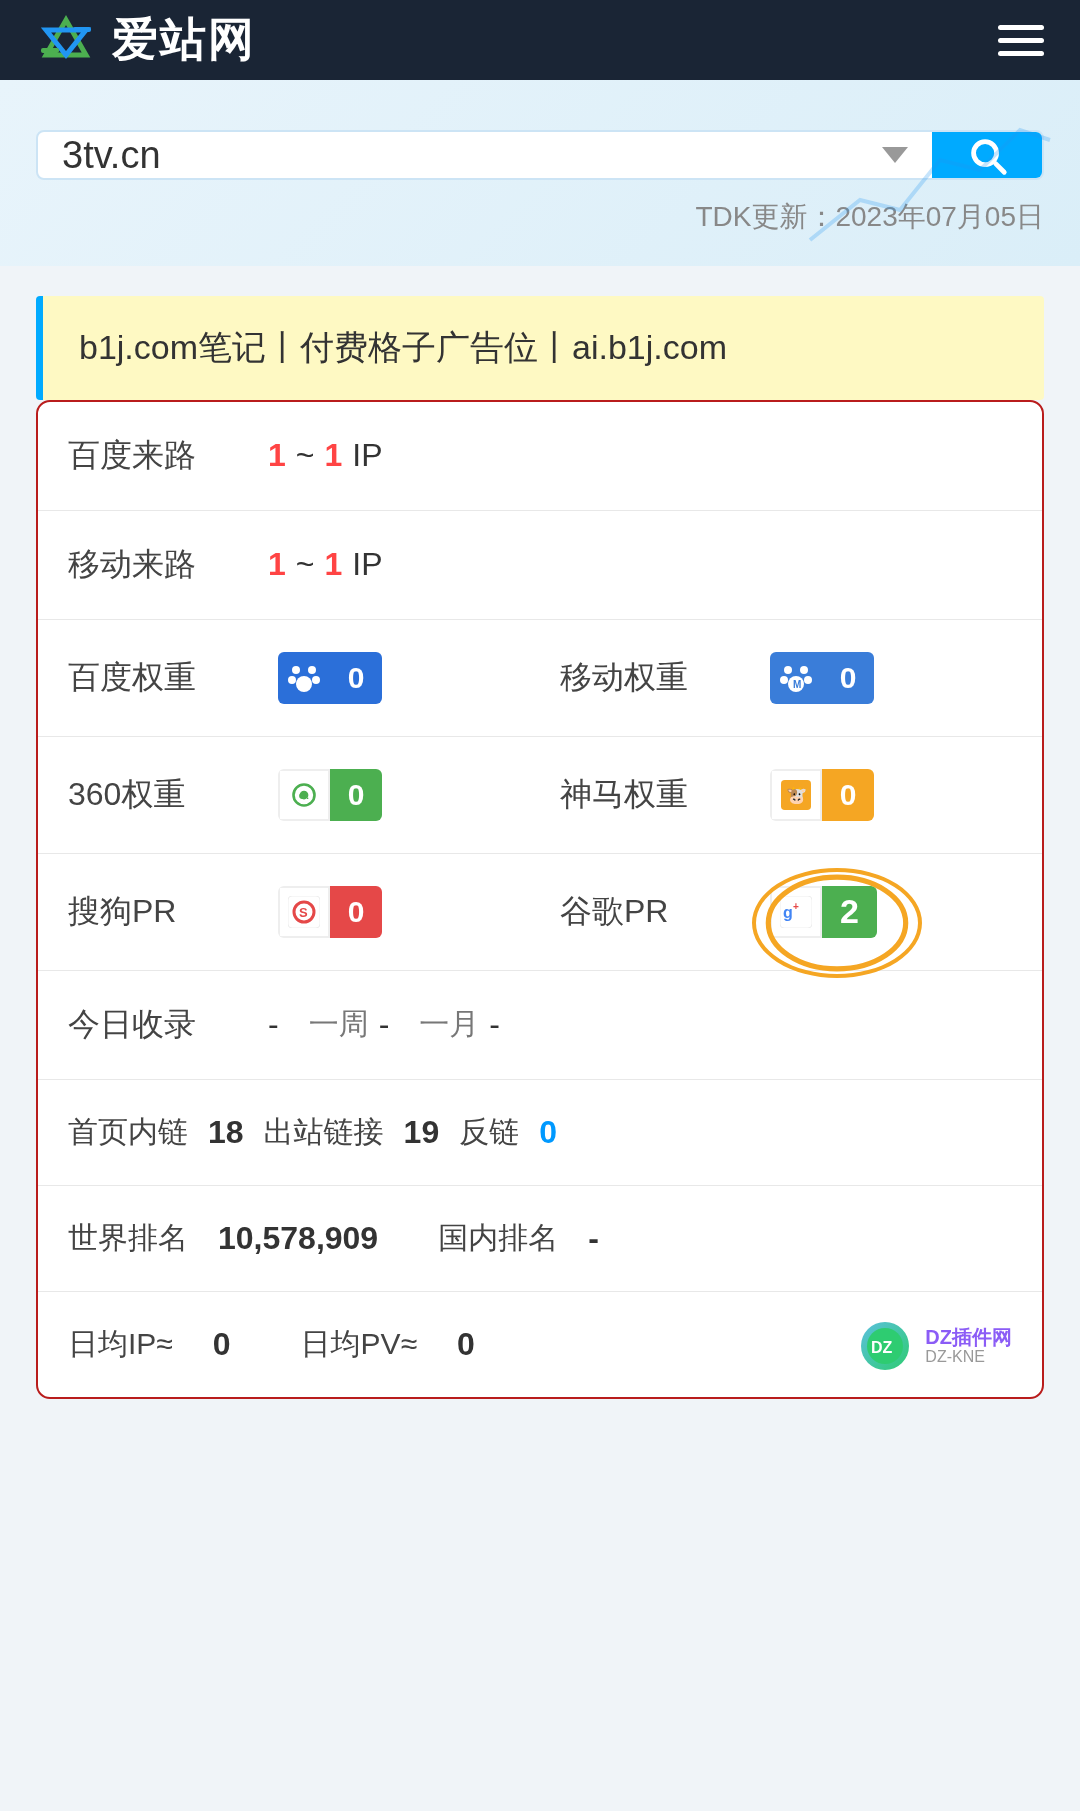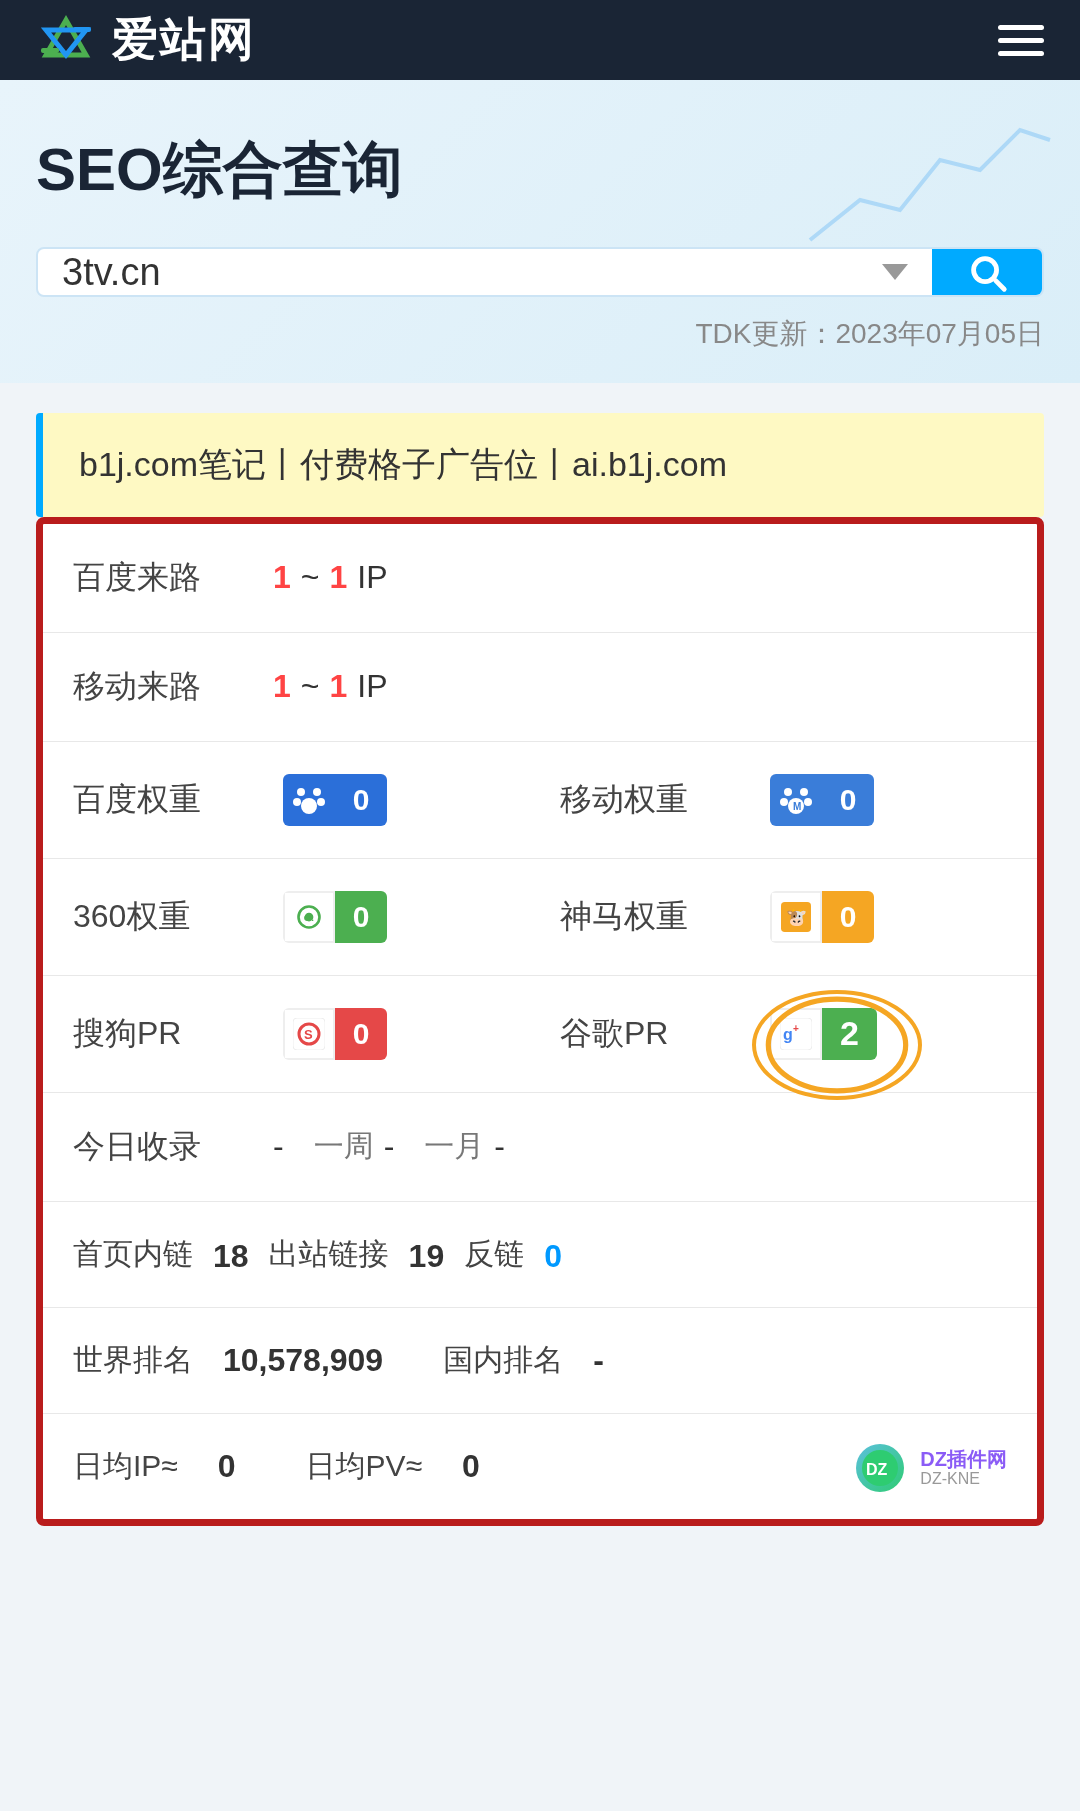--- a/index.html
+++ b/index.html
@@ -129,22 +129,22 @@
     .ad-banner-text {
       font-size: 34px;
       color: #333;
       line-height: 1.4;
     }
 
     
     .data-table {
       background: #fff;
       margin: 0 36px 36px;
-      border: 7px solid #b91c1c;
-      border-radius: 8px;
+      border: 2px solid #b91c1c;
+      border-radius: 14px;
       overflow: hidden;
     }
     .table-row {
       display: flex;
       align-items: center;
       border-bottom: 1px solid #e8e8e8;
       padding: 32px 30px;
       min-height: 100px;
     }
     .table-row:last-child {
@@ -328,21 +328,20 @@
     <span></span>
   </div>
 </header>
 
 <section class="seo-section">
 
   <svg class="seo-bg-chart" width="260" height="160" viewBox="0 0 260 160">
     <polyline points="10,140 60,100 100,110 140,60 180,70 220,30 250,40" fill="none" stroke="#2196F3" stroke-width="4"></polyline>
   </svg>
 
-  <h1 class="seo-title">SEO综合查询</h1>
 
   <div class="search-bar">
     <div class="search-input-wrap">
       <span class="search-input-text">3tv.cn</span>
       <div class="dropdown-arrow"></div>
     </div>
     <div class="search-btn">
       <svg viewBox="0 0 24 24" xmlns="http://www.w3.org/2000/svg">
         <path d="M21 21l-4.35-4.35M17 11A6 6 0 1 1 5 11a6 6 0 0 1 12 0z" stroke="#fff" stroke-width="2.5" stroke-linecap="round" fill="none"></path>
       </svg>
@@ -480,21 +479,21 @@
     <div class="jrsl-row">
       <span class="jrsl-val">-</span>
       <span class="jrsl-label" style="margin-left:30px;">一周</span>
       <span class="jrsl-val" style="margin-left:10px;">-</span>
       <span class="jrsl-label" style="margin-left:30px;">一月</span>
       <span class="jrsl-val" style="margin-left:10px;">-</span>
     </div>
   </div>
 
   <div class="table-row">
-    <div class="links-row" style="flex:1; display:flex; align-items:flex-end; gap:20px; flex-wrap:wrap;">
+    <div class="links-row" style="flex:1; display:flex; align-items:center; gap:20px; flex-wrap:wrap;">
       <span class="link-label">首页内链</span>
       <span class="link-val">18</span>
       <span class="link-label">出站链接</span>
       <span class="link-val">19</span>
       <span class="link-label">反链</span>
       <span class="link-val-blue">0</span>
     </div>
   </div>
 
   <div class="table-row">

